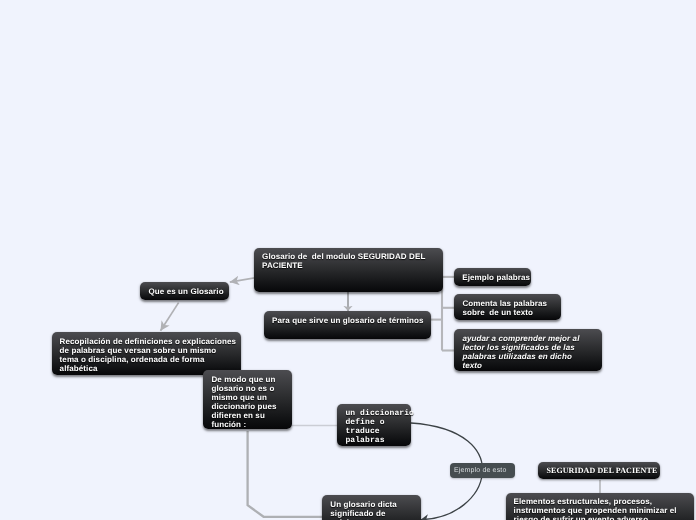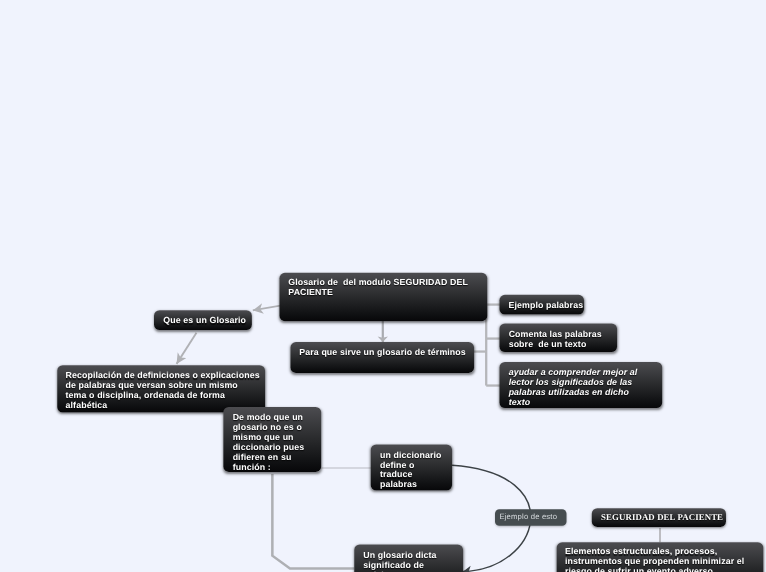--- a/index.html
+++ b/index.html
@@ -100,21 +100,21 @@
 diccionario pues
 difieren en su
 función :</span></div>
     <div class="node" style="left: 454.2px; top: 267.9px; width: 77px; height: 18px;"><span>Ejemplo palabras</span></div>
     <div class="node" style="left: 454.3px; top: 294px; width: 106.3px; height: 26.1px;"><span>Comenta las palabras
 sobre  de un texto</span></div>
     <div class="node" style="left: 454.3px; top: 329.3px; width: 148px; height: 42px; font-style: italic;"><span>ayudar a comprender mejor al
 lector los significados de las
 palabras utilizadas en dicho
 texto</span></div>
-    <div class="node" style="left: 337.3px; top: 404.3px; width: 73.3px; height: 42.1px;"><span>un diccionario
+    <div class="node" style="left: 337.3px; top: 404.3px; width: 73.3px; height: 42.1px; font-family: Liberation Mono, monospace;"><span>un diccionario
 define o
 traduce
 palabras</span></div>
     <div class="node" style="left: 322.2px; top: 495px; width: 98.5px; height: 43px;"><span>Un glosario dicta
 significado de
 palabras y
 expresiones</span></div>
     <div class="node" style="left: 538.3px; top: 461.6px; width: 122.2px; height: 17.9px; font-family: Liberation Serif, serif;"><span>SEGURIDAD DEL PACIENTE</span></div>
     <div class="node" style="left: 505.5px; top: 492.6px; width: 188px; height: 45px;"><span>Elementos estructurales, procesos,
 instrumentos que propenden minimizar el

